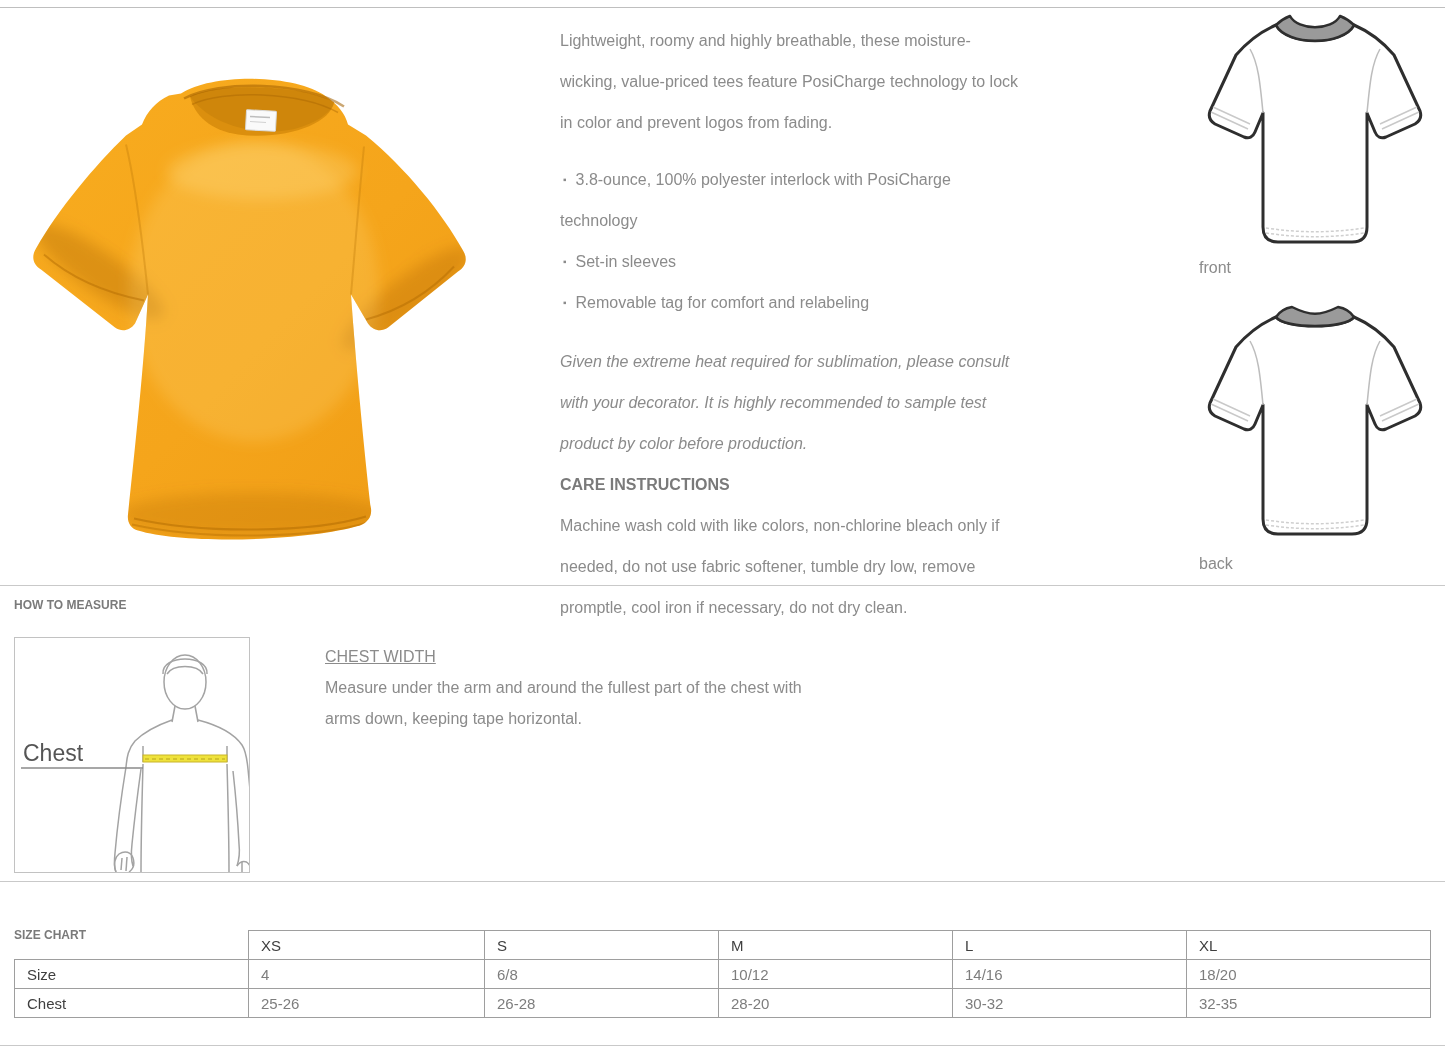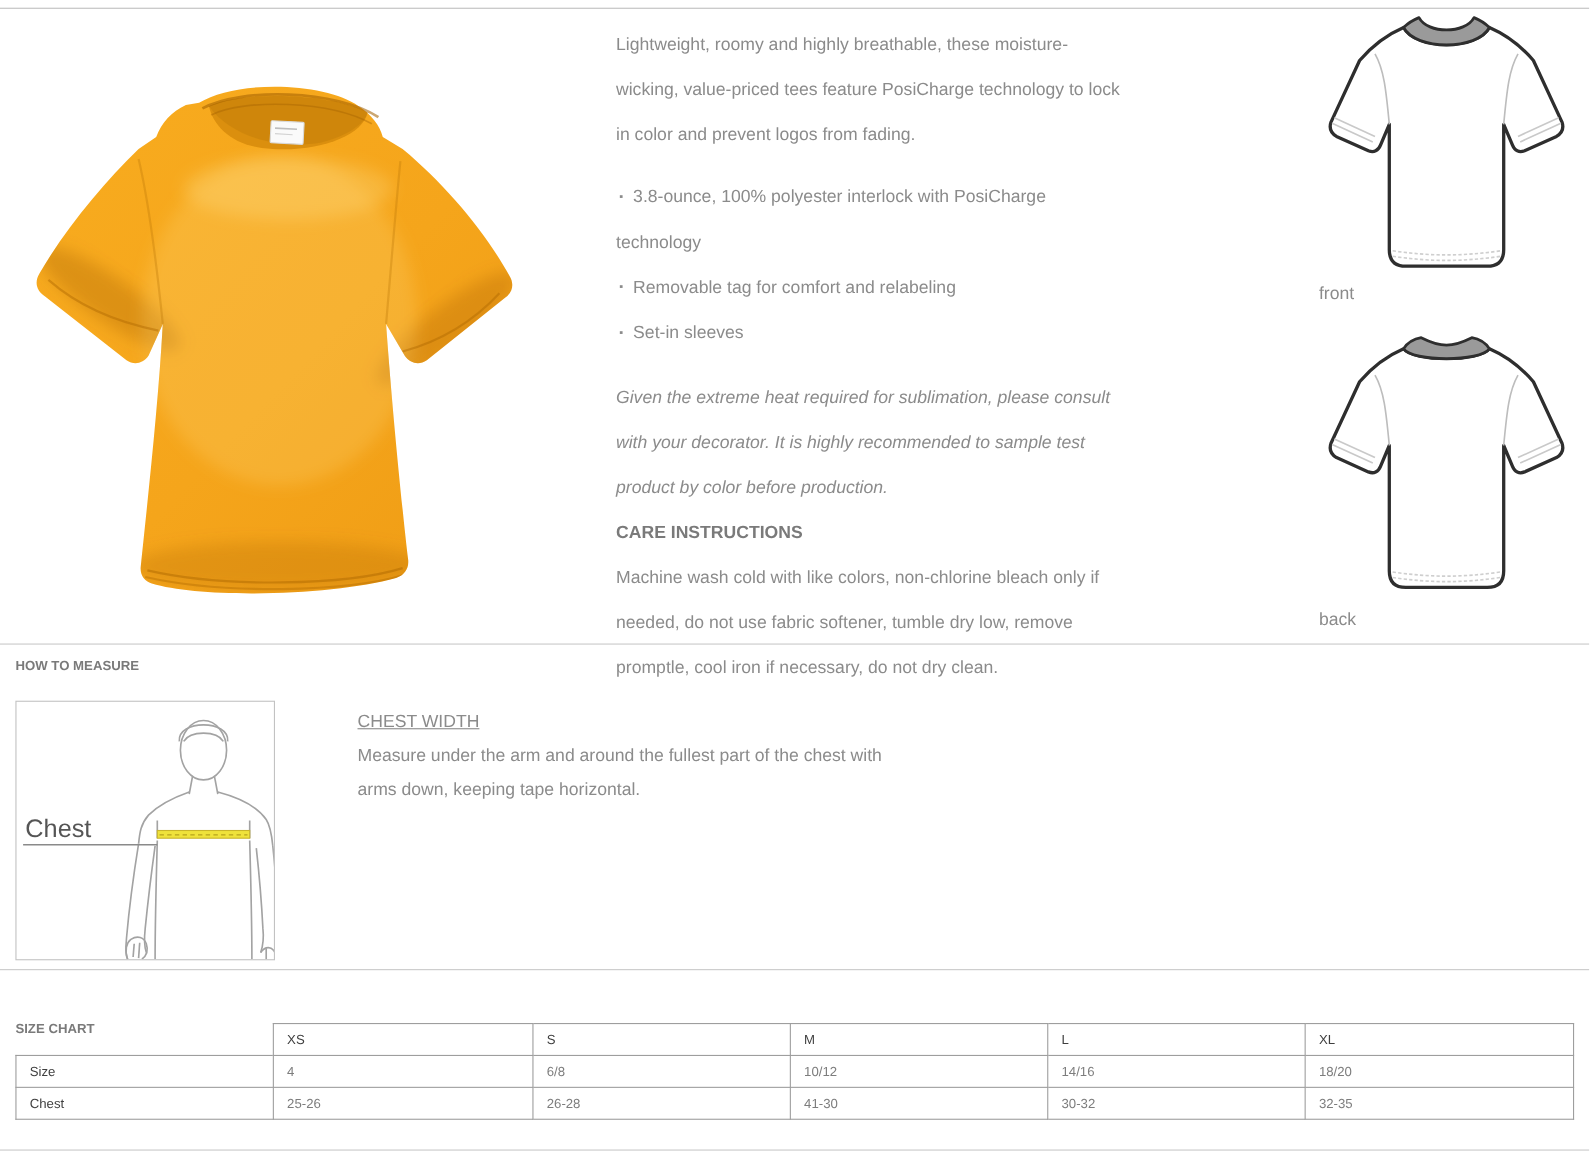--- a/index.html
+++ b/index.html
@@ -36,21 +36,21 @@
   .htm-h{top:595px;}
   .measure-box{position:absolute;left:14px;top:637px;width:234px;height:234px;border:1px solid #c2c2c2;}
   .chest-info{position:absolute;left:325px;top:641px;width:500px;color:#8b8b8b;
               font-size:16px;line-height:31px;}
   .chest-info .cw-title{margin:0;text-decoration:underline;}
   .chest-info .cw-text{margin:0;width:492px;}
 
   
   .sc-h{top:889px;margin-top:36px;}
   table.size-table{position:absolute;left:14px;top:930px;border-collapse:collapse;
-                   table-layout:fixed;width:1416px;font-size:12px;}
+                   table-layout:fixed;width:1416px;font-size:15px;}
   table.size-table td,table.size-table th{border:1px solid #9e9e9e;padding:0 0 0 12px;
                    text-align:left;font-weight:normal;overflow:hidden;white-space:nowrap;}
   table.size-table thead th{height:28px;color:#3f3f3f;}
   table.size-table thead .noborder{border:none;}
   table.size-table tbody{border:1px solid #fca5a5;}
   table.size-table tbody tr{height:29px;}
   table.size-table tbody .rowlabel{color:#3f3f3f;}
   table.size-table tbody .val{color:#7d7d7d;}
 </style>
 </head>
@@ -96,22 +96,22 @@
       <line x1="236" y1="85" x2="252" y2="86" stroke="#d2d2d2" stroke-width="1"></line>
       <path d="M170,62 C205,43 292,45 330,70" stroke="rgba(160,95,0,0.55)" stroke-width="2.5" fill="none"></path>
       <path d="M178,68 C208,53 286,55 324,76" stroke="rgba(160,95,0,0.38)" stroke-width="1.5" fill="none"></path>
     </svg>
   </div>
 
   <div class="desc">
     <p>Lightweight, roomy and highly breathable, these moisture-wicking, value-priced tees feature PosiCharge technology to lock in color and prevent logos from fading.</p>
     <ul>
       <li>3.8-ounce, 100% polyester interlock with PosiCharge technology</li>
+      <li>Set-in sleeves</li>
       <li>Removable tag for comfort and relabeling</li>
-      <li>Set-in sleeves</li>
     </ul>
     <p class="note">Given the extreme heat required for sublimation, please consult with your decorator. It is highly recommended to sample test product by color before production.</p>
     <p class="care-h">CARE INSTRUCTIONS</p>
     <p>Machine wash cold with like colors, non-chlorine bleach only if needed, do not use fabric softener, tumble dry low, remove promptle, cool iron if necessary, do not dry clean.</p>
   </div>
 
   <div class="view-img front">
     <svg width="232" height="243" viewBox="0 0 230 243">
       <path d="M76,14 C62,20 48,30 36,44 L10,100 C8,106 10,110 15,113 L44,126 C49,128 53,126 55,121 L63,102 L63,216 C63,226 68,231 78,231 L152,231 C162,231 167,226 167,216 L167,102 L175,121 C177,126 181,128 186,126 L215,113 C220,110 222,106 220,100 L194,44 C182,30 168,20 154,14 C143,35 87,35 76,14 Z" fill="#ffffff" stroke="#2e2e2e" stroke-width="3" stroke-linejoin="round"></path>
       <path d="M63,102 C60,70 58,52 50,38" fill="none" stroke="#bdbdbd" stroke-width="1.5"></path>
@@ -212,21 +212,21 @@
         <td class="val">4</td>
         <td class="val">6/8</td>
         <td class="val">10/12</td>
         <td class="val">14/16</td>
         <td class="val">18/20</td>
       </tr>
       <tr>
         <td class="rowlabel">Chest</td>
         <td class="val">25-26</td>
         <td class="val">26-28</td>
-        <td class="val">41-30</td>
+        <td class="val">28-20</td>
         <td class="val">30-32</td>
         <td class="val">32-35</td>
       </tr>
     </tbody>
   </table>
 
   <div class="divider d4"></div>
 
 </div>
 

